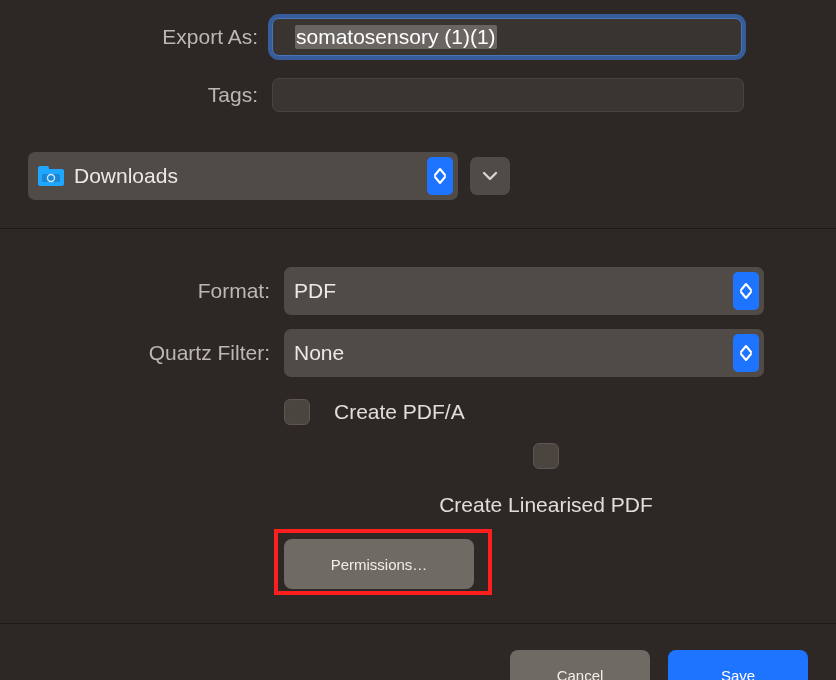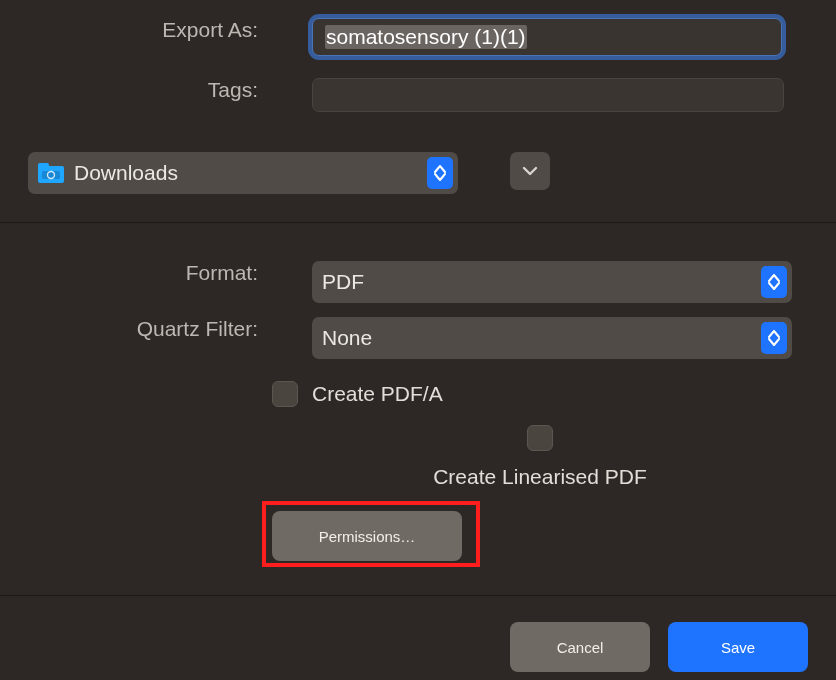--- a/index.html
+++ b/index.html
@@ -21,33 +21,33 @@
     display: flex;
     flex-direction: column;
   }
 
   .section-top {
     padding: 18px 28px 28px 28px;
   }
   .section-mid {
     border-top: 1px solid #1c1a18;
     border-bottom: 1px solid #1c1a18;
-    padding: 38px 28px 34px 28px;
+    padding: 38px 28px 34px 40px;
   }
   .section-bot {
     padding: 26px 28px 28px 28px;
     display: flex;
     justify-content: flex-end;
     align-items: flex-end;
     gap: 18px;
   }
 
   .row {
     display: flex;
-    gap: 40px;
+    align-items: center;
   }
   .row + .row { margin-top: 22px; }
   .section-mid .row + .row { margin-top: 14px; }
 
   .label {
     width: 230px;
     text-align: right;
     padding-right: 14px;
     color: #bdb7b2;
     font-size: 21px;
@@ -55,21 +55,21 @@
   }
 
   .field-text {
     flex: 0 0 470px;
     height: 38px;
     border-radius: 7px;
     border: 1px solid #4f4a46;
     background: #3a3431;
     color: #ece8e4;
     font-size: 21px;
-    padding: 0 12px;
+    padding: 0 22px;
     box-sizing: border-box;
     font-family: inherit;
   }
   .field-text.focused {
     box-shadow: 0 0 0 4px rgba(60,120,220,0.65);
     border-color: #4a74b8;
   }
   .field-text::selection {
     background: #6a6561;
     color: #fff;
@@ -90,21 +90,21 @@
     flex: 0 0 470px;
     height: 32px;
     border-radius: 7px;
     border: 1px solid #4a4440;
     background: #3b3532;
   }
 
   .dropdown {
     position: relative;
     flex: 0 0 430px;
-    height: 42px;
+    height: 48px;
     border-radius: 7px;
     background: #514b47;
     display: flex;
     align-items: center;
     padding-left: 10px;
     color: #ece8e4;
     font-size: 21px;
     box-sizing: border-box;
   }
   .dropdown.wide { flex: 0 0 480px; }
@@ -137,21 +137,21 @@
     background: #514b47;
     display: flex;
     align-items: center;
     justify-content: center;
   }
 
   .checkbox-row {
     display: flex;
     align-items: center;
     margin-left: 244px;
-    gap: 14px;
+    gap: 24px;
     color: #e3ddd8;
     font-size: 21px;
   }
   .checkbox-row + .checkbox-row { margin-top: 18px; flex-direction: column; }
   .checkbox {
     width: 26px; height: 26px;
     border-radius: 6px;
     background: #4b4540;
     border: 1px solid #5c5550;
     box-sizing: border-box;

